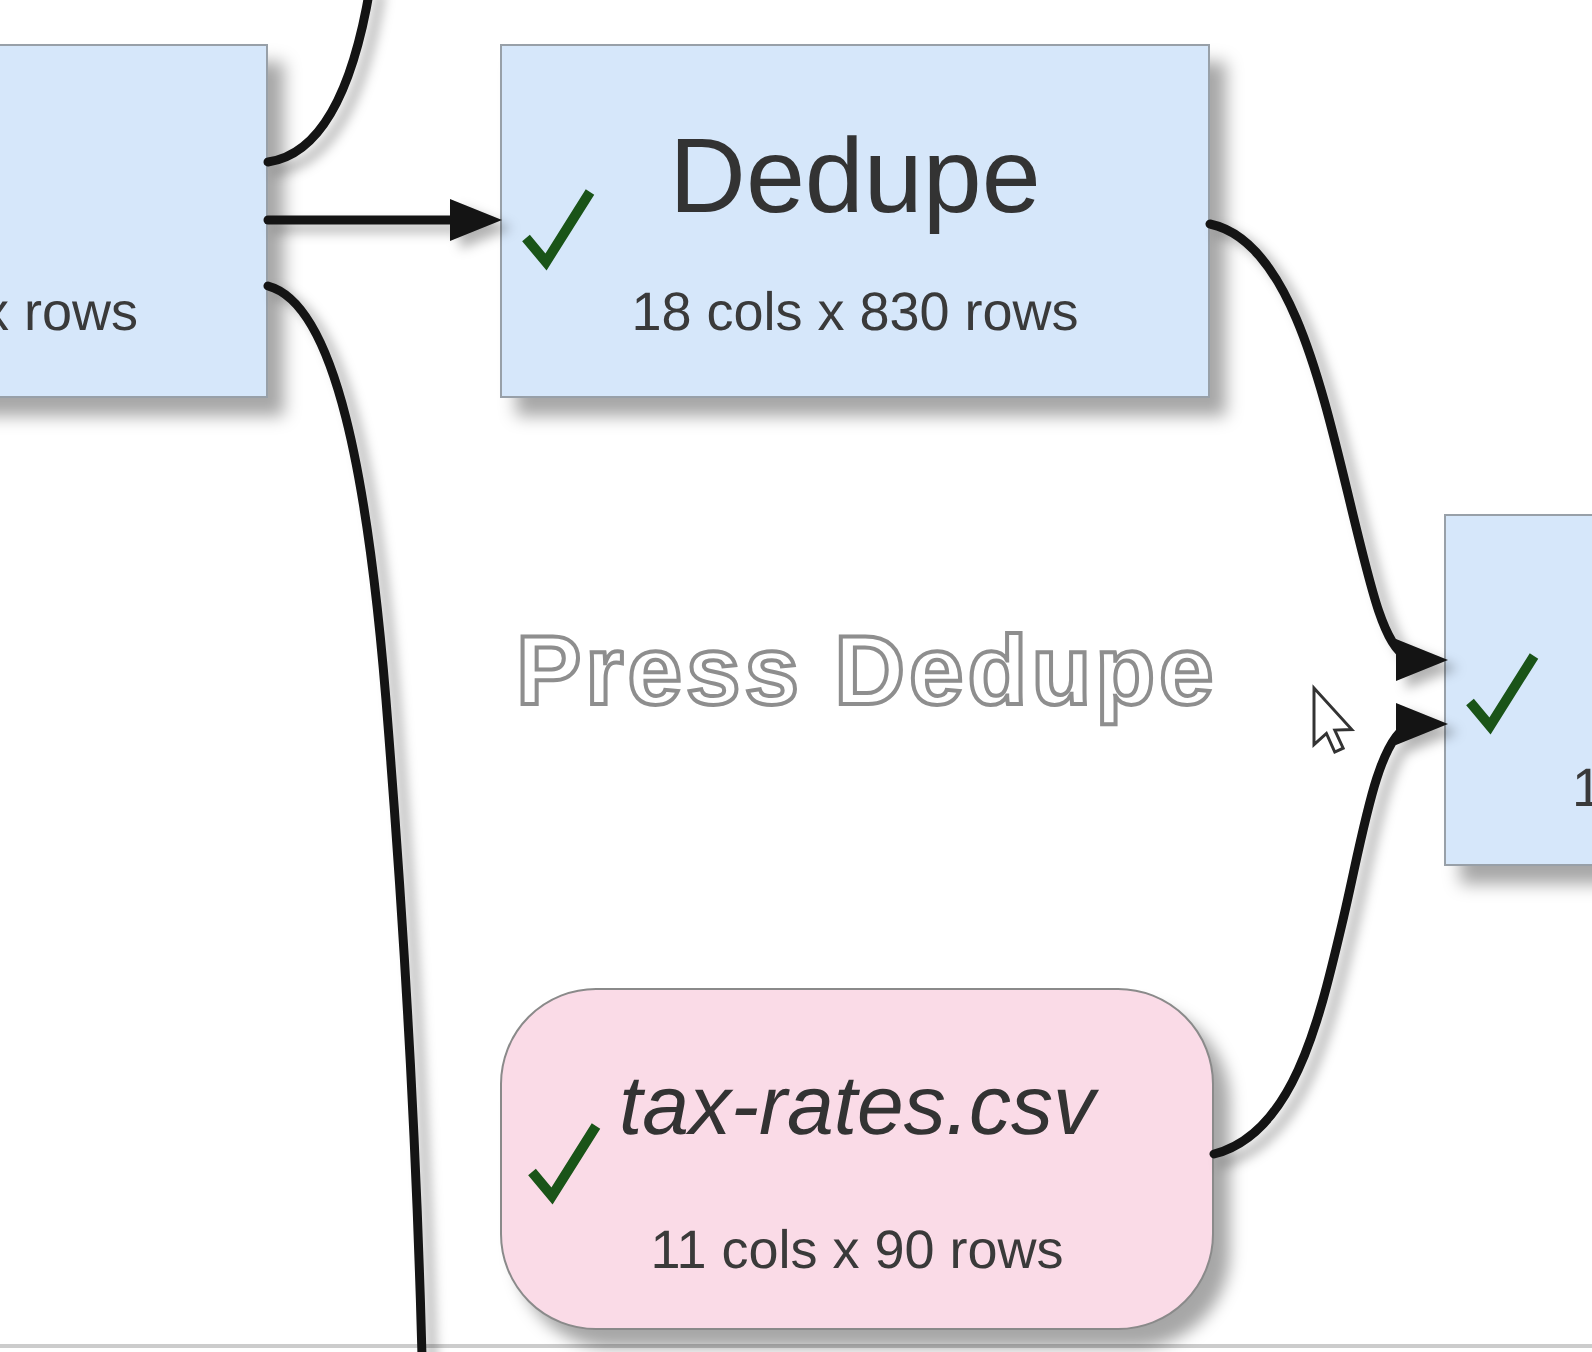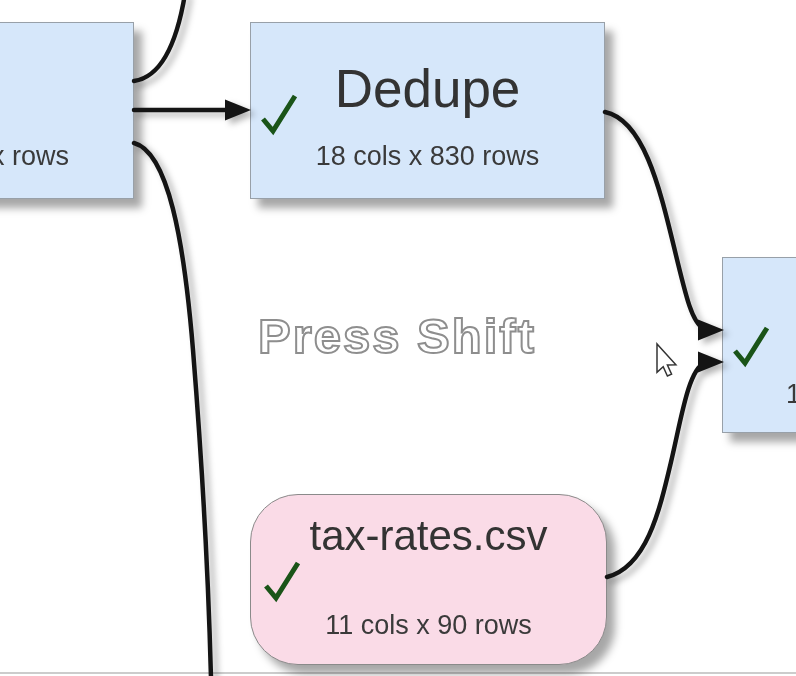--- a/index.html
+++ b/index.html
@@ -77,21 +77,21 @@
     width:796px;height:676px;
     z-index:4;
     pointer-events:none;
   }
 </style>
 </head>
 <body>
 
 <div id="canvas">
 
-  <div id="hint">Press Shift</div>
+  <div id="hint">Press Dedupe</div>
 
   <div id="bottom-edge"></div>
 
   <div class="node" style="left:-62px;top:22px;width:196px;height:177px;">
     <span class="fragment" style="left:52px;top:120px;">x rows</span>
   </div>
 
   <div class="node" style="left:250px;top:22px;width:355px;height:177px;">
     <div class="node-title" style="top:39px;">Dedupe</div>
     <div class="node-subtitle" style="top:120px;">18 cols x 830 rows</div>
@@ -101,21 +101,21 @@
   </div>
 
   <div class="node" style="left:722px;top:257px;width:110px;height:176px;">
     <span class="fragment" style="left:63px;top:123px;">1</span>
     <svg class="check" style="left:8px;top:66px;" width="40" height="44" viewBox="0 0 40 44">
       <polyline points="4,27 14,39 36,4" fill="none" stroke="#1a5418" stroke-width="5"></polyline>
     </svg>
   </div>
 
   <div class="node pink" style="left:250px;top:494px;width:357px;height:171px;">
-    <div class="node-title pinktitle" style="top:20px;">tax-rates.csv</div>
+    <div class="node-title pinktitle" style="top:37px;font-style:italic;">tax-rates.csv</div>
     <div class="node-subtitle" style="top:117px;">11 cols x 90 rows</div>
     <svg class="check" style="left:11px;top:64px;" width="40" height="44" viewBox="0 0 40 44">
       <polyline points="4,27 14,39 36,4" fill="none" stroke="#1a5418" stroke-width="5"></polyline>
     </svg>
   </div>
 
   <svg id="wires" viewBox="0 0 796 676">
     <g stroke="#141414" stroke-width="4.5" fill="none" stroke-linecap="round" style="filter:drop-shadow(5px 4px 3px rgba(0,0,0,0.30));">
 
       <path d="M 134,81 C 162,77 177,42 185,-6"></path>

